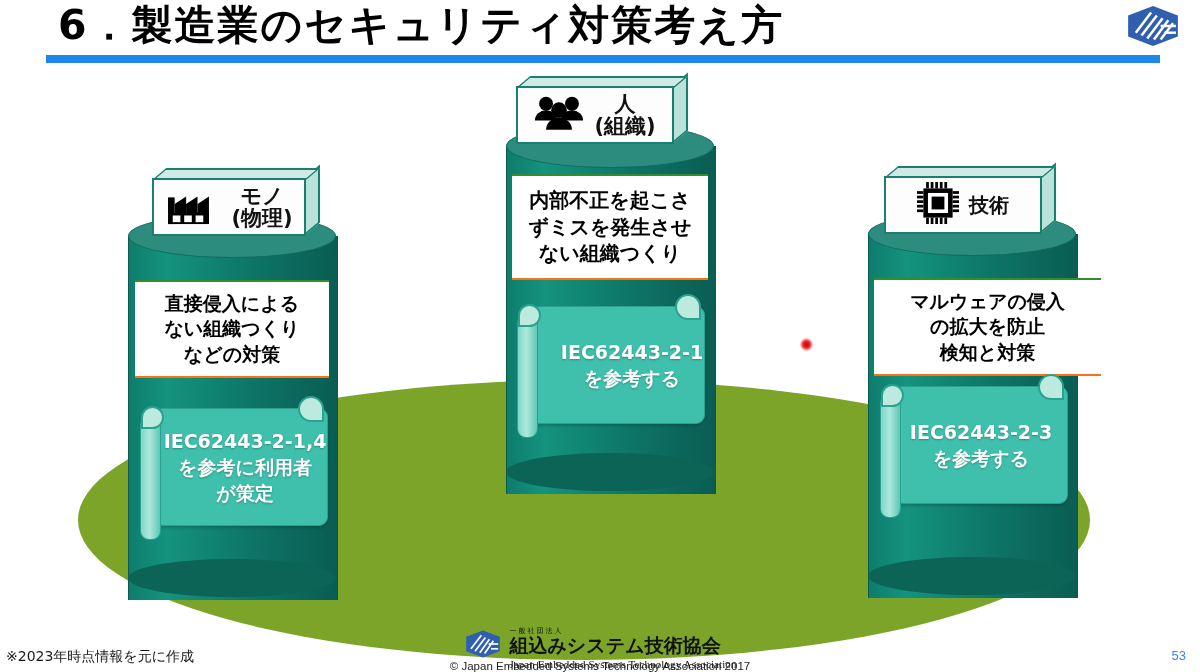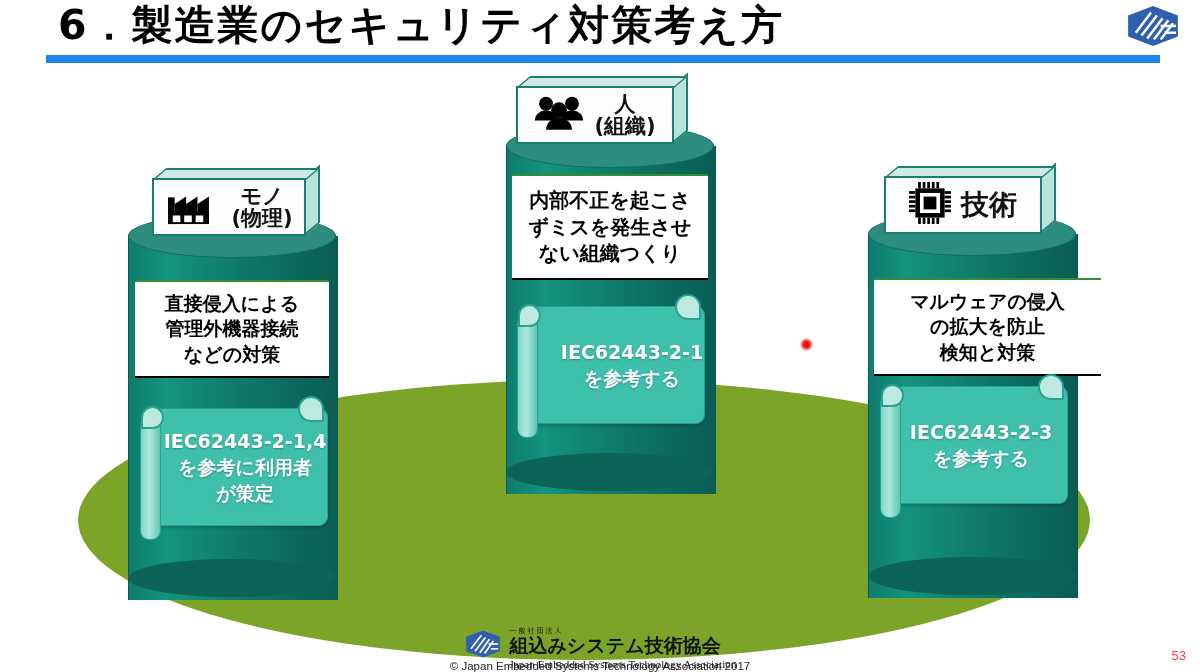--- a/index.html
+++ b/index.html
@@ -73,21 +73,21 @@
   }
   .lb-text{
     font-family:"DejaVu Sans","Liberation Sans",sans-serif;
     font-weight:700;color:#111;line-height:1.05;text-align:center;
   }
   .lb-icon{flex:0 0 auto;display:block;}
 
   
   .panel{
     position:absolute;background:#ffffff;
-    border-top:2px solid #2f8f2f;border-bottom:2px solid #000000;
+    border-top:2px solid #2f8f2f;border-bottom:2px solid #f97316;
     box-sizing:border-box;
     display:flex;align-items:center;justify-content:center;
     z-index:6;
   }
   .panel-text{
     font-family:"DejaVu Sans","Liberation Sans",sans-serif;
     font-weight:700;color:#000;text-align:center;line-height:1.32;
     white-space:pre-line;
   }
 
@@ -127,21 +127,21 @@
     border-radius:50%;
     background:radial-gradient(circle,#c00000 0%,#ef2b2b 38%,rgba(255,90,90,.45) 62%,rgba(255,130,130,0) 100%);
   }
 
   
   .footnote{
     position:absolute;left:6px;top:648px;font-size:14px;color:#1a1a1a;
     font-family:"DejaVu Sans","Liberation Sans",sans-serif;white-space:nowrap;
   }
   .page-num{
-    position:absolute;right:14px;top:648px;font-size:13px;color:#ef4444;
+    position:absolute;right:14px;top:648px;font-size:13px;color:#3b82f6;
   }
   .org-block{
     position:absolute;left:0;right:0;top:620px;text-align:center;
   }
   .org-row{display:inline-flex;align-items:center;gap:6px;}
   .org-txt{text-align:left;line-height:1;}
   .org-kanji-small{
     font-size:7px;letter-spacing:2px;color:#111;
     font-family:Liberation Sans, sans-serif;
   }
@@ -189,21 +189,21 @@
     <div class="ground"></div>
 
     <div class="pillar" style="left:128px;top:152px;width:208px;height:386px;">
       <div class="cyl-body" style="height:364px;"></div>
       <div class="cyl-bottom" style="bottom:3px;"></div>
       <div class="cyl-top"></div>
     </div>
 
     <div class="panel" style="left:135px;top:218px;width:194px;height:98px;">
       <div class="panel-text" style="font-size:19px;">直接侵入による
-管理外機器接続
+ない組織つくり
 などの対策</div>
     </div>
 
     <div class="scroll" style="left:136px;top:338px;width:192px;height:140px;">
       <div class="scroll-sheet">
         <div class="scroll-text" style="font-size:19px;margin-left:8px;">IEC62443-2-1,4
 を参考に利用者
 が策定</div>
       </div>
       <div class="scroll-roll"></div>
@@ -325,30 +325,31 @@
                 <rect x="39" y="15" width="7" height="3"></rect>
               <rect x="39" y="20" width="7" height="3"></rect>
                 <rect x="39" y="25" width="7" height="3"></rect>
               <rect x="39" y="30" width="7" height="3"></rect>
             </g>
             <rect x="7" y="7" width="32" height="32" fill="#000"></rect>
             <rect x="12" y="12" width="22" height="22" fill="#fff"></rect>
             <rect x="16" y="16" width="14" height="14" fill="#000"></rect>
           </svg>
         </span>
-        <span class="lb-text" style="font-size:28px;">
+        <span class="lb-text" style="font-size:20px;">
           <span>技術</span>
         </span>
       </div>
     </div>
 
     <div class="laser"></div>
 
   </div>
 
+  <div class="footnote">※2023年時点情報を元に作成</div>
 
   <div class="org-block">
     <div class="org-row">
       <span>
         <svg viewBox="0 0 50 38" width="40" height="32" aria-hidden="true">
           <path d="M25 2 L46 10 L46 28 L25 36 L4 28 L4 10 Z" fill="#2f5fae"></path>
           <g stroke="#ffffff" stroke-width="2.1" fill="none">
             <line x1="10" y1="25" x2="23" y2="8"></line>
             <line x1="15" y1="28" x2="28" y2="11"></line>
             <line x1="21" y1="30" x2="33" y2="13"></line>

